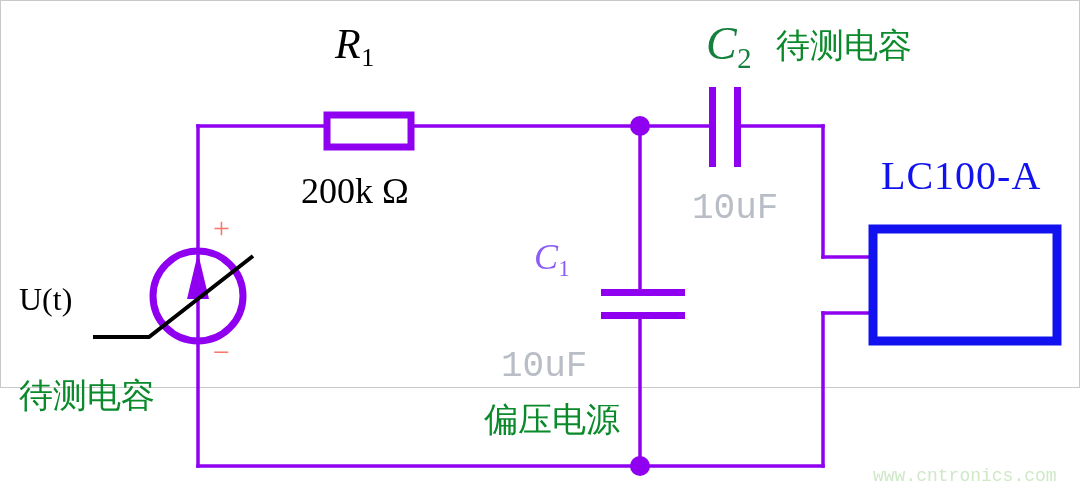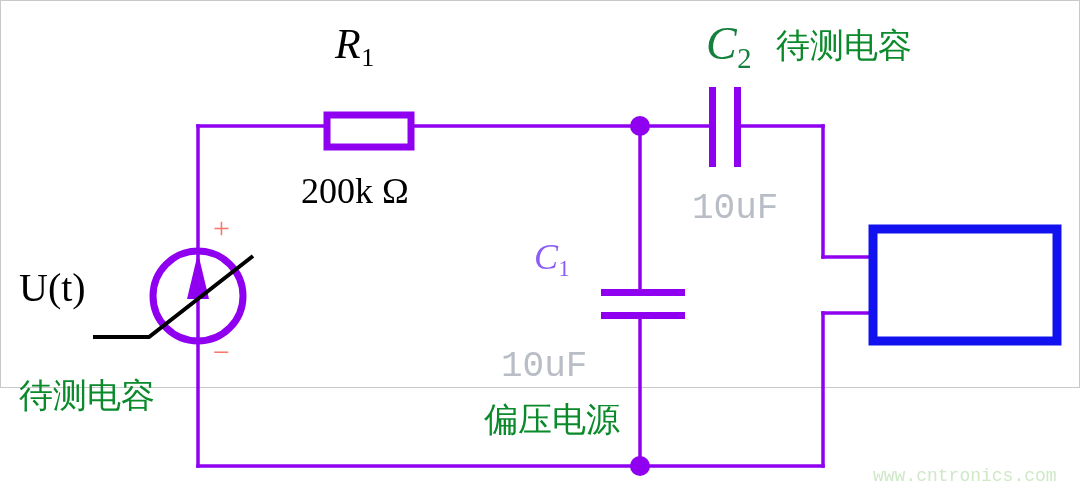--- a/index.html
+++ b/index.html
@@ -53,21 +53,21 @@
   }
   
   #lbl-r1        { left: 334px; top: 22px;  font-size: 42px; color: #000000; }
   #lbl-r1-value  { left: 300px; top: 172px; font-size: 36px; color: #000000; }
   #lbl-c1        { left: 533px; top: 238px; font-size: 36px; color: #8b5cf6; }
   #lbl-c1-value  { left: 500px; top: 348px; font-size: 36px; color: #b9bdc5; }
   #lbl-c1-desc   { left: 483px; top: 402px; font-size: 34px; color: #0a8a2a; }
   #lbl-c2        { left: 705px; top: 20px;  font-size: 46px; color: #15803d; }
   #lbl-c2-value  { left: 691px; top: 190px; font-size: 36px; color: #b9bdc5; }
   #lbl-c2-desc   { left: 775px; top: 28px;  font-size: 34px; color: #0a8a2a; }
-  #lbl-source    { left: 18px;  top: 267px; font-size: 40px; color: #000000; }
+  #lbl-source    { left: 18px;  top: 282px; font-size: 32px; color: #000000; }
   #lbl-source-desc { left: 18px; top: 378px; font-size: 34px; color: #0a8a2a; }
   #lbl-plus      { left: 212px; top: 212px; font-size: 30px; color: #f9766a; }
   #lbl-minus     { left: 212px; top: 336px; font-size: 30px; color: #f9766a; }
   #lbl-meter     { left: 880px; top: 155px; font-size: 40px; color: #1212f0; letter-spacing: 1px; }
   #lbl-watermark { left: 872px; top: 466px; font-size: 18px; color: #cfe8c8; }
 </style>
 </head>
 <body>
 
 <div id="canvas">
@@ -150,16 +150,17 @@
   <div class="lbl serif" id="lbl-c2-desc">待测电容</div>
 
   <div class="lbl serif" id="lbl-source">U(t)</div>
 
   <div class="lbl serif" id="lbl-source-desc">待测电容</div>
 
   <div class="lbl serif" id="lbl-plus">+</div>
 
   <div class="lbl serif" id="lbl-minus">−</div>
 
+  <div class="lbl serif" id="lbl-meter">LC100-A</div>
 
   <div class="lbl sans" id="lbl-watermark">www.cntronics.com</div>
 
 </div>
 
 </body></html>

